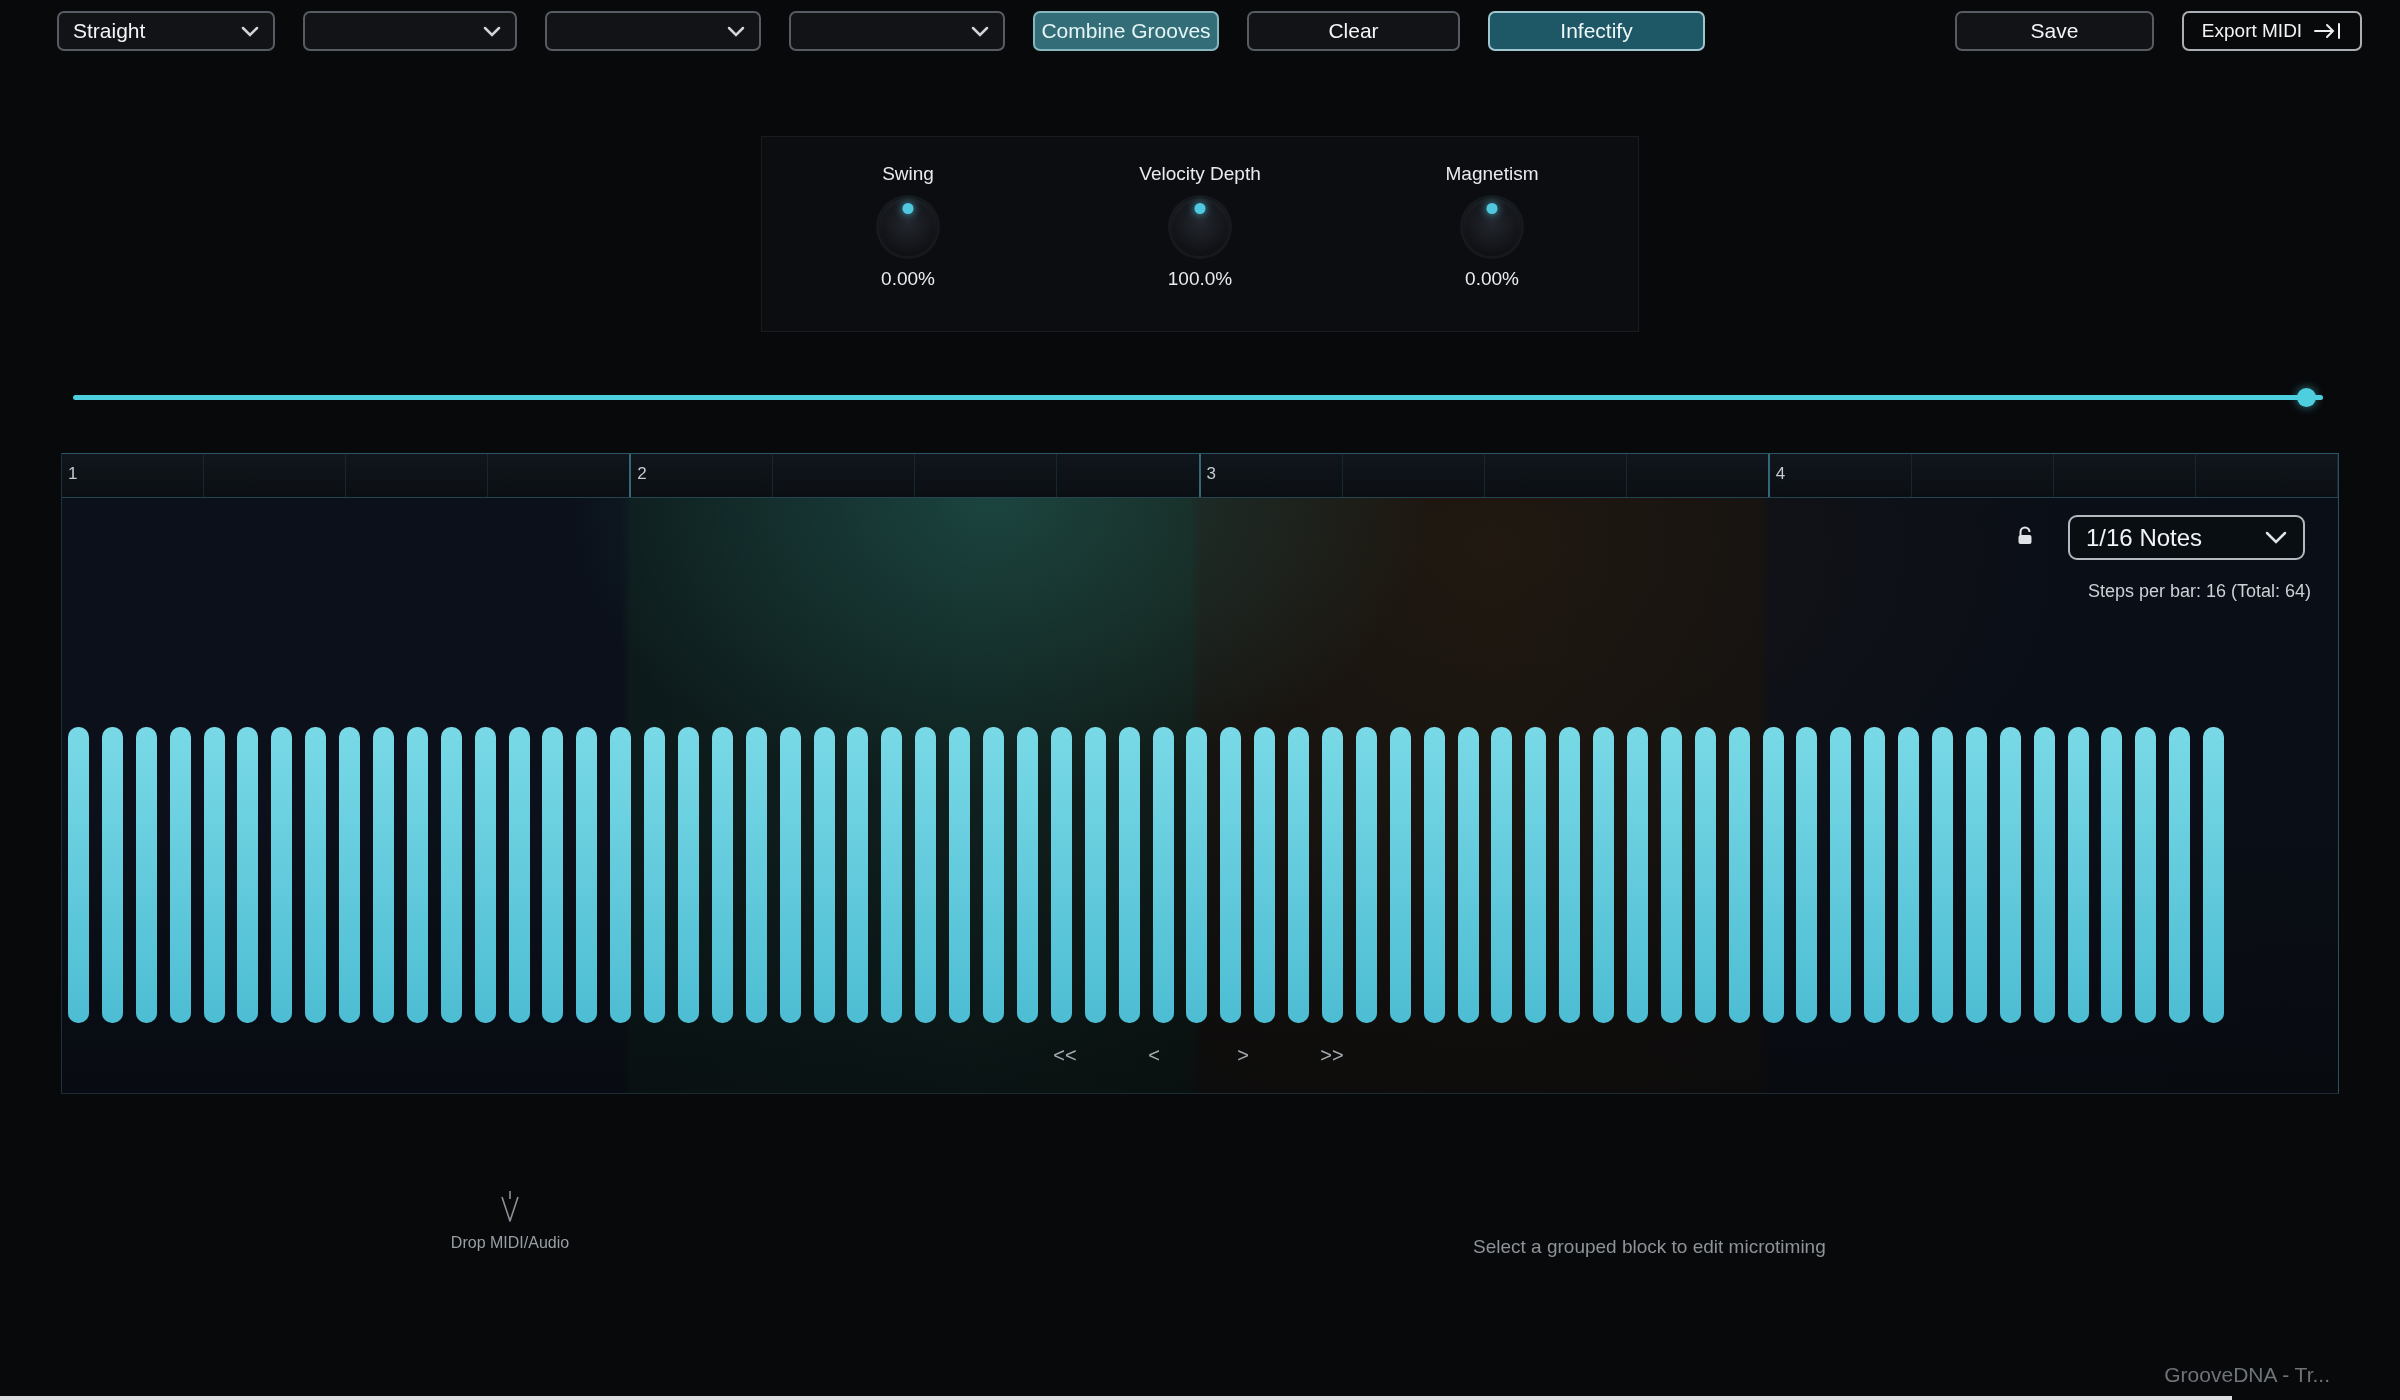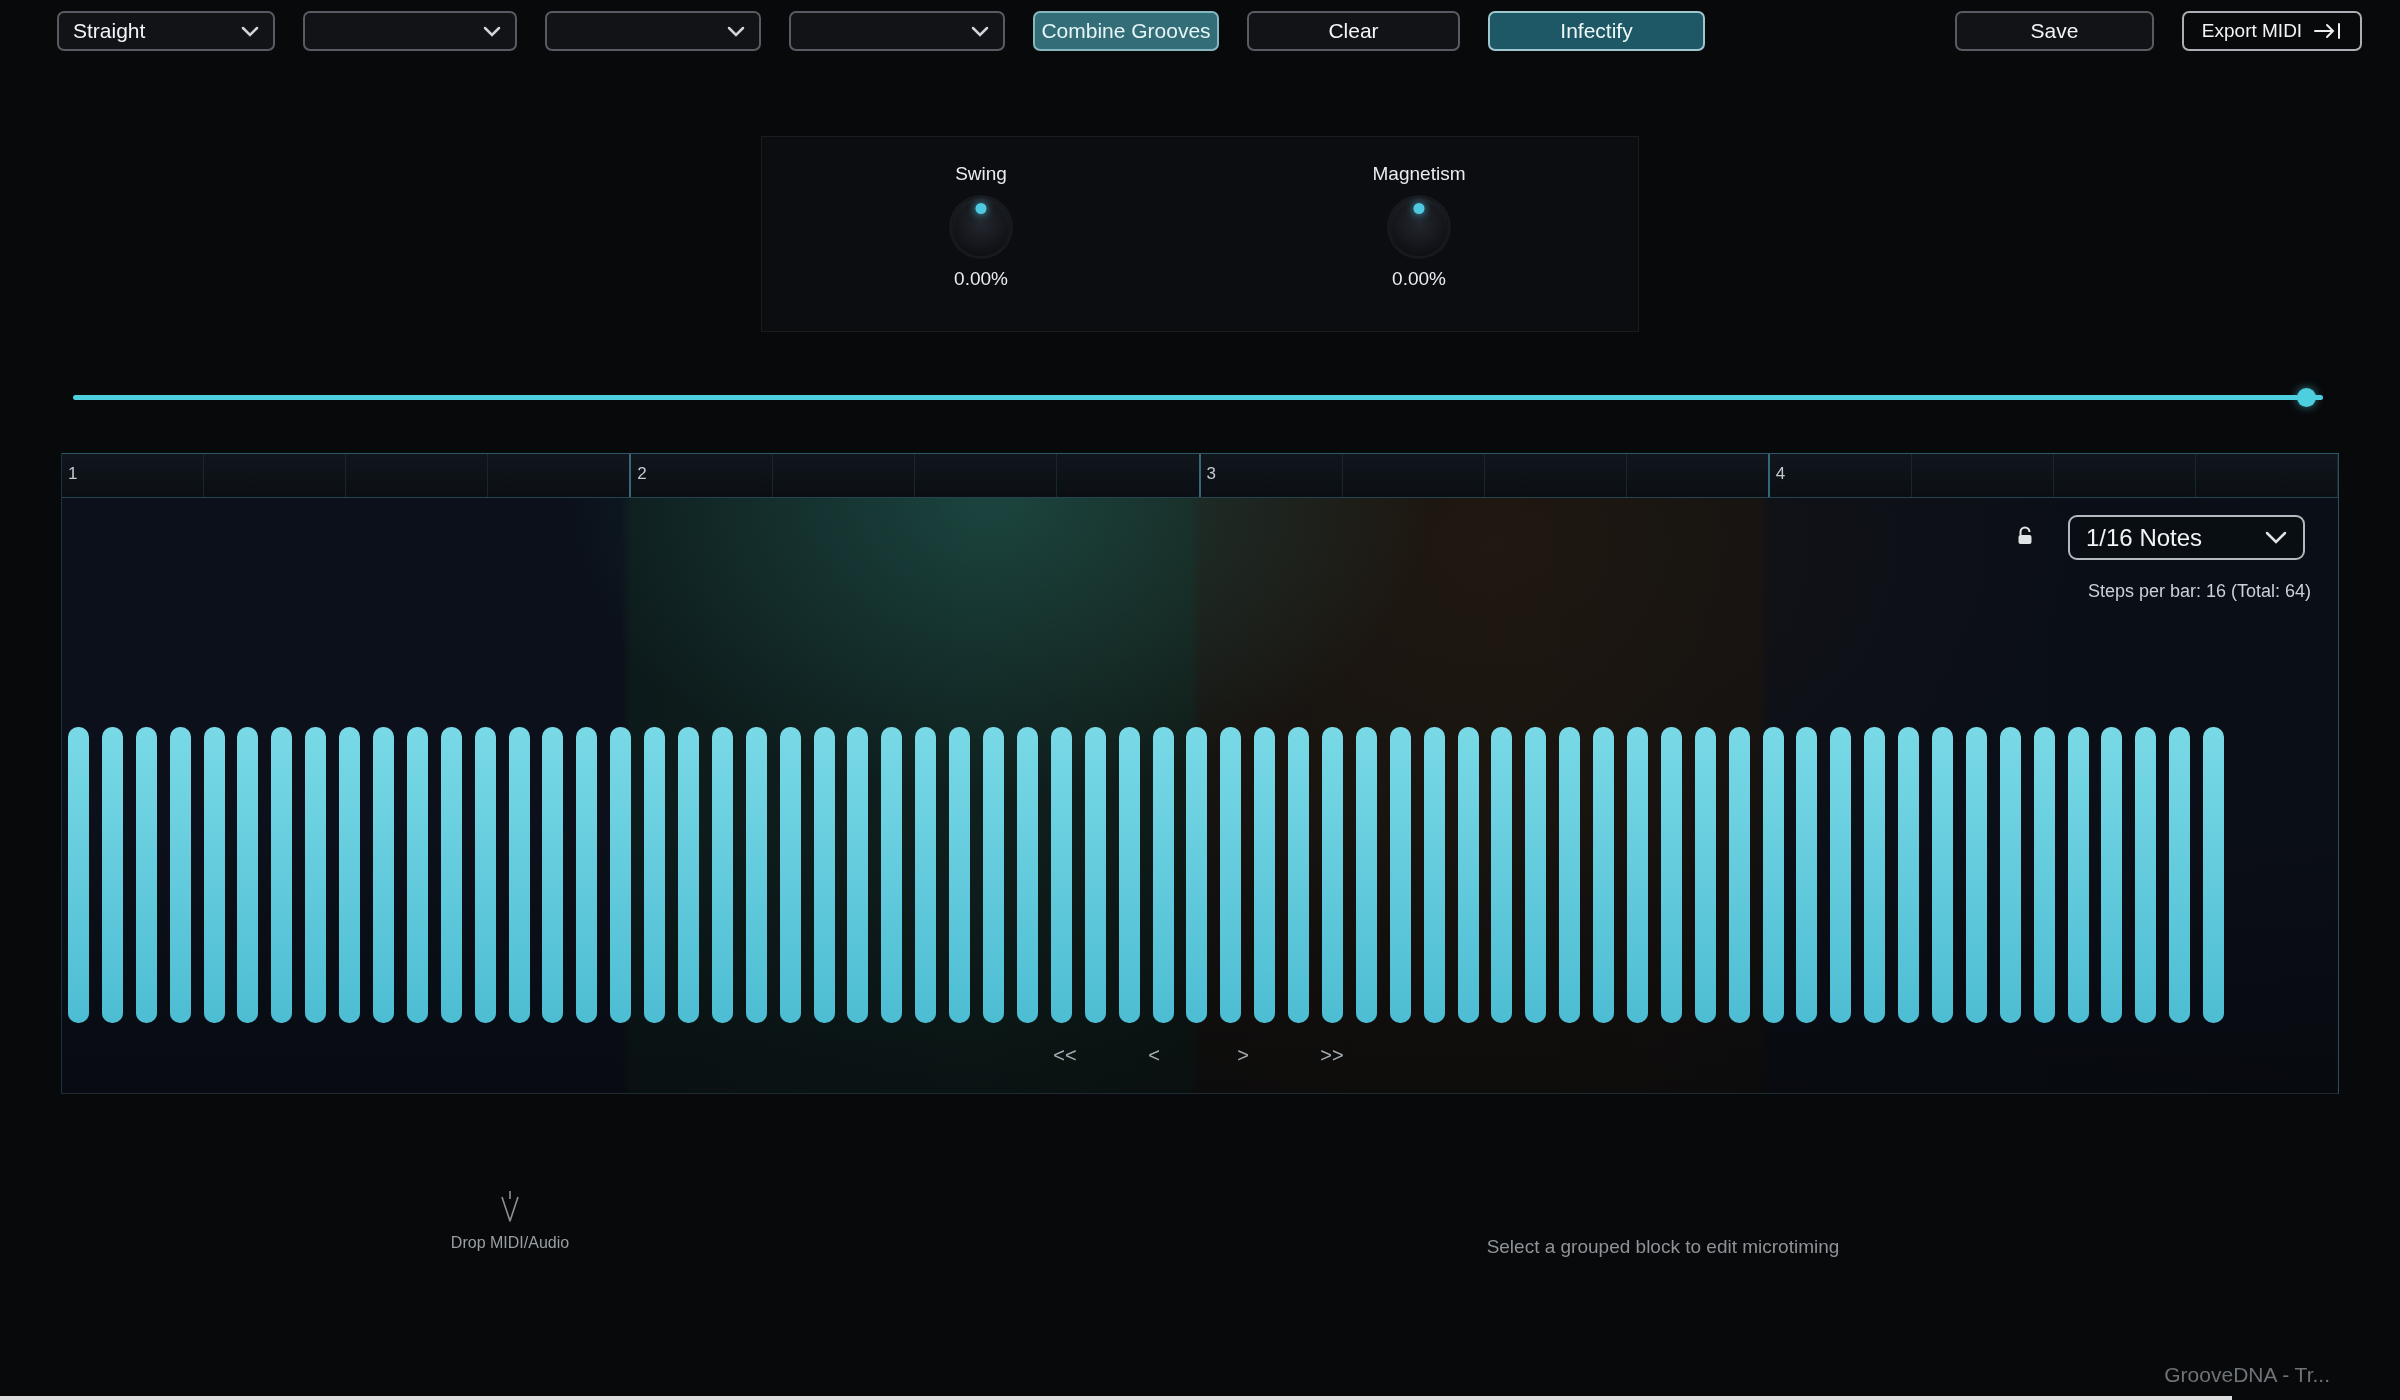--- a/index.html
+++ b/index.html
@@ -73,21 +73,21 @@
   .step{width:21px;height:100%;border-radius:10px;
     background:linear-gradient(180deg,#79d9e6 0%,#4dbdd3 100%)}
 
   .step-nav{position:absolute;left:981px;top:546px;display:flex;gap:45px;font-size:20px;color:#a4abb1}
   .step-nav span{width:44px;text-align:center;cursor:default}
 
   
   .dropzone{position:absolute;left:430px;top:1190px;width:160px;text-align:center;color:#999fa4}
   .drop-arrow{display:inline-flex}
   .drop-label{font-size:16px;margin-top:4px}
-  .hint{position:absolute;left:1473px;top:1236px;width:380px;text-align:center;font-size:19px;color:#8d9398}
+  .hint{position:absolute;left:1473px;top:1236px;width:380px;font-size:19px;color:#8d9398}
   .window-title{position:absolute;right:70px;top:1363px;font-size:21px;color:#6e7378}
   .bottom-strip{position:absolute;left:0;bottom:0;width:2232px;height:4px;background:#dedede}
 </style>
 </head>
 <body>
 
 <div class="app">
 
   <div class="toolbar">
     <div class="dd sel1">
@@ -138,20 +138,27 @@
 
 
   <div class="knob-panel">
     <div style="display:flex;flex:1">
         <div class="knob">
           <div class="knob-label">Swing</div>
           <div class="knob-dial">
             <div class="knob-dot"></div>
           </div>
           <div class="knob-value">0.00%</div>
+        </div>
+        <div class="knob">
+          <div class="knob-label">Velocity Depth</div>
+          <div class="knob-dial">
+            <div class="knob-dot"></div>
+          </div>
+          <div class="knob-value">100.0%</div>
         </div>
         <div class="knob">
           <div class="knob-label">Magnetism</div>
           <div class="knob-dial">
             <div class="knob-dot"></div>
           </div>
           <div class="knob-value">0.00%</div>
         </div>
       </div>
   </div>

